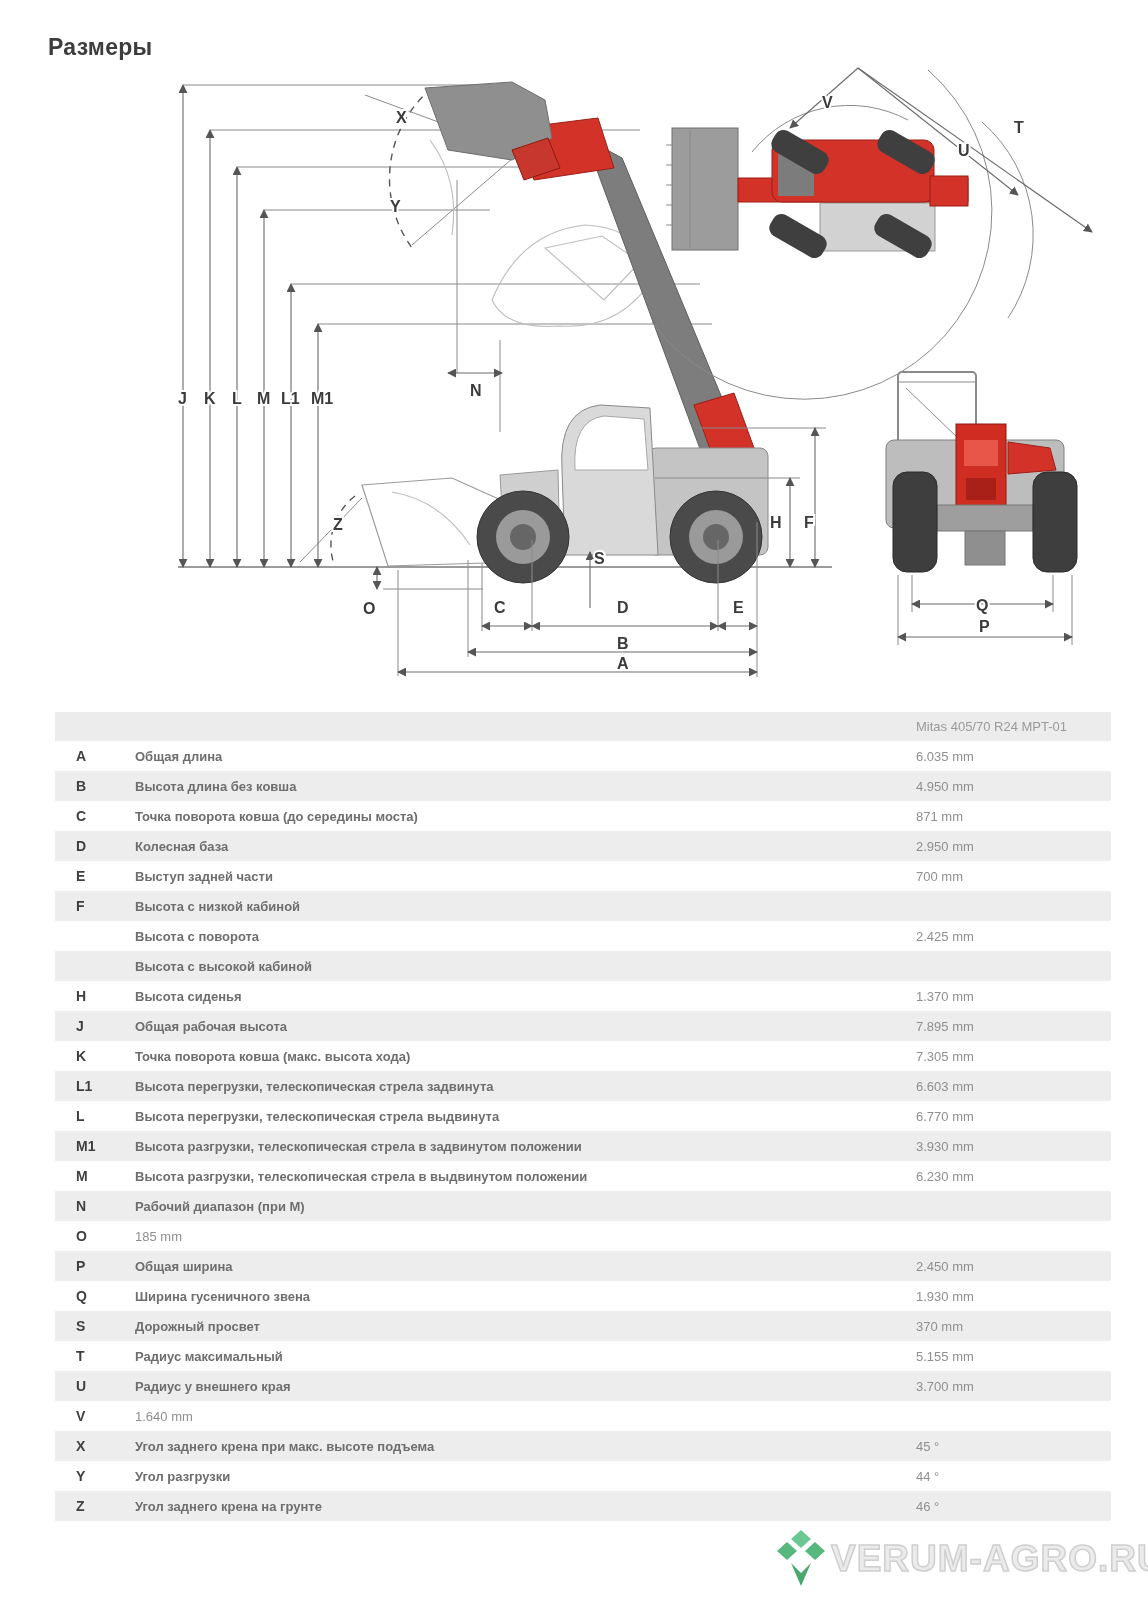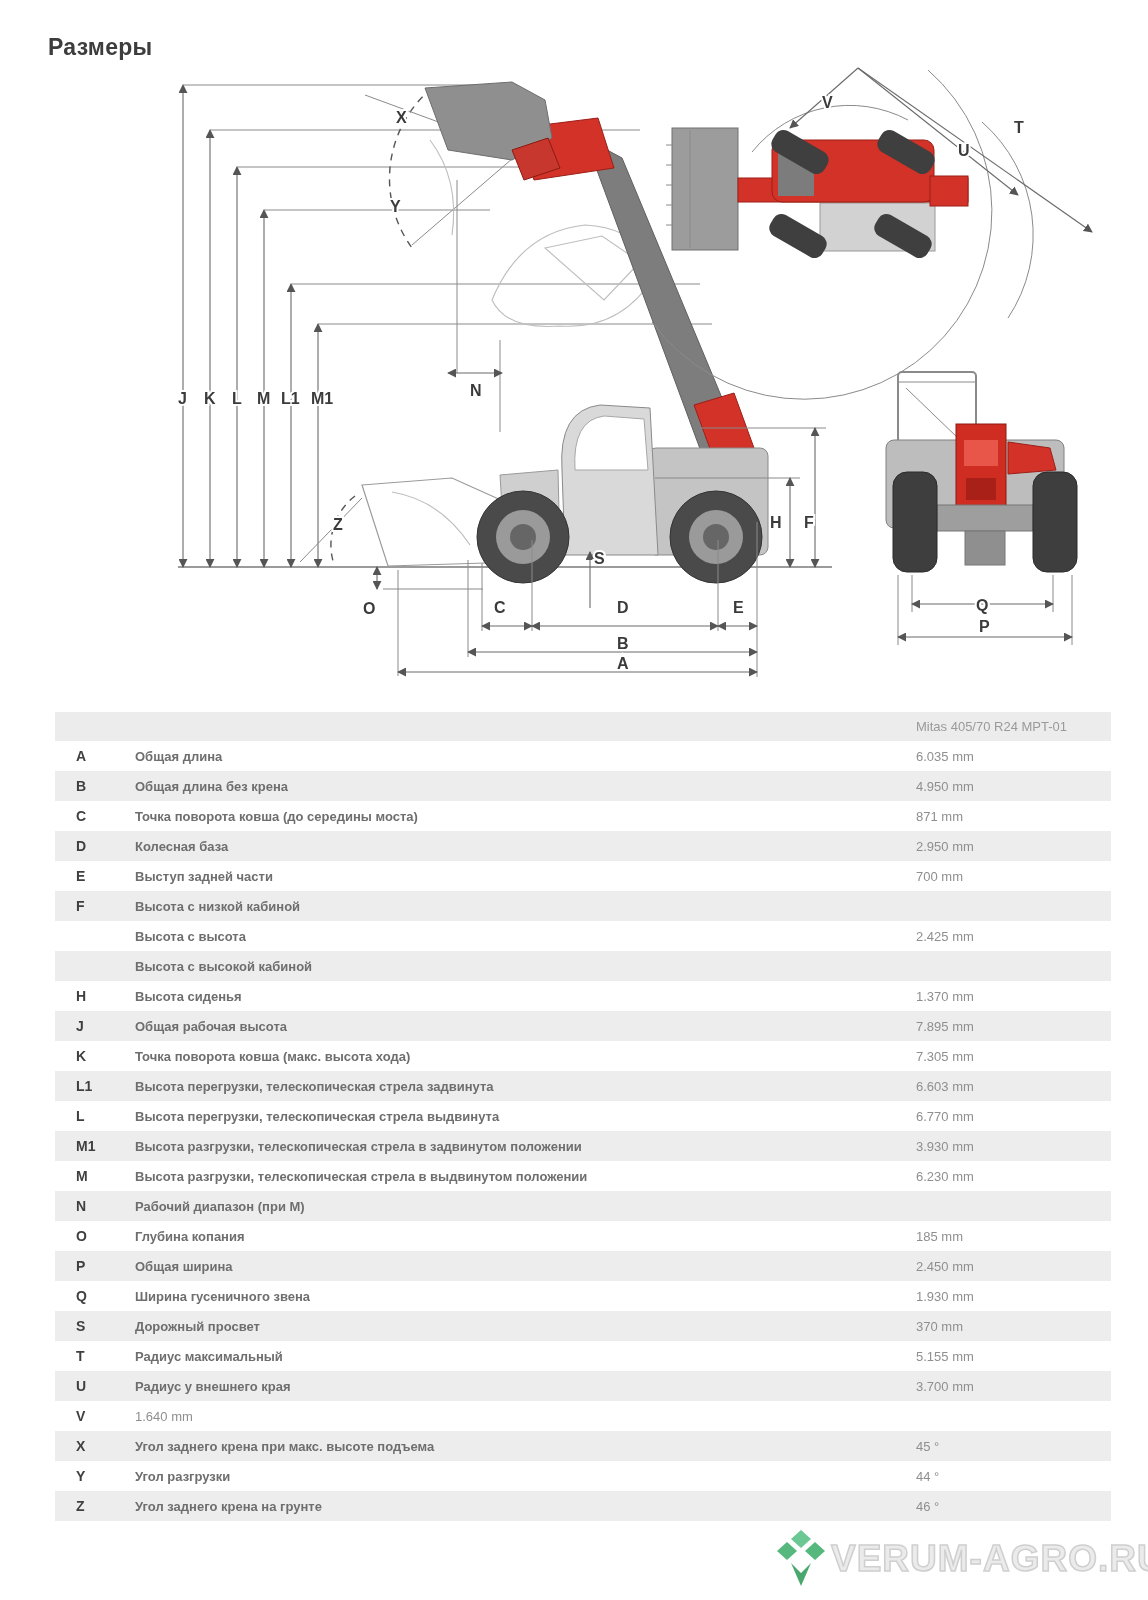--- a/index.html
+++ b/index.html
@@ -228,21 +228,21 @@
       <div class="col-value">Mitas 405/70 R24 MPT-01</div>
     </div>
 
   <div class="t-row">
         <div class="col-letter">A</div>
         <div class="col-desc">Общая длина</div>
         <div class="col-value">6.035 mm</div>
       </div>
       <div class="t-row shaded">
         <div class="col-letter">B</div>
-        <div class="col-desc">Общая длина без крена</div>
+        <div class="col-desc">Высота длина без ковша</div>
         <div class="col-value">4.950 mm</div>
       </div>
       <div class="t-row">
         <div class="col-letter">C</div>
         <div class="col-desc">Точка поворота ковша (до середины моста)</div>
         <div class="col-value">871 mm</div>
       </div>
       <div class="t-row shaded">
         <div class="col-letter">D</div>
         <div class="col-desc">Колесная база</div>
@@ -253,21 +253,21 @@
         <div class="col-desc">Выступ задней части</div>
         <div class="col-value">700 mm</div>
       </div>
       <div class="t-row shaded">
         <div class="col-letter">F</div>
         <div class="col-desc">Высота с низкой кабиной</div>
         <div class="col-value"></div>
       </div>
       <div class="t-row">
         <div class="col-letter"></div>
-        <div class="col-desc">Высота с высота</div>
+        <div class="col-desc">Высота с поворота</div>
         <div class="col-value">2.425 mm</div>
       </div>
       <div class="t-row shaded">
         <div class="col-letter"></div>
         <div class="col-desc">Высота с высокой кабиной</div>
         <div class="col-value"></div>
       </div>
       <div class="t-row">
         <div class="col-letter">H</div>
         <div class="col-desc">Высота сиденья</div>
@@ -303,21 +303,20 @@
         <div class="col-desc">Высота разгрузки, телескопическая стрела в выдвинутом положении</div>
         <div class="col-value">6.230 mm</div>
       </div>
       <div class="t-row shaded">
         <div class="col-letter">N</div>
         <div class="col-desc">Рабочий диапазон (при M)</div>
         <div class="col-value"></div>
       </div>
       <div class="t-row">
         <div class="col-letter">O</div>
-        <div class="col-desc">Глубина копания</div>
         <div class="col-value">185 mm</div>
       </div>
       <div class="t-row shaded">
         <div class="col-letter">P</div>
         <div class="col-desc">Общая ширина</div>
         <div class="col-value">2.450 mm</div>
       </div>
       <div class="t-row">
         <div class="col-letter">Q</div>
         <div class="col-desc">Ширина гусеничного звена</div>

